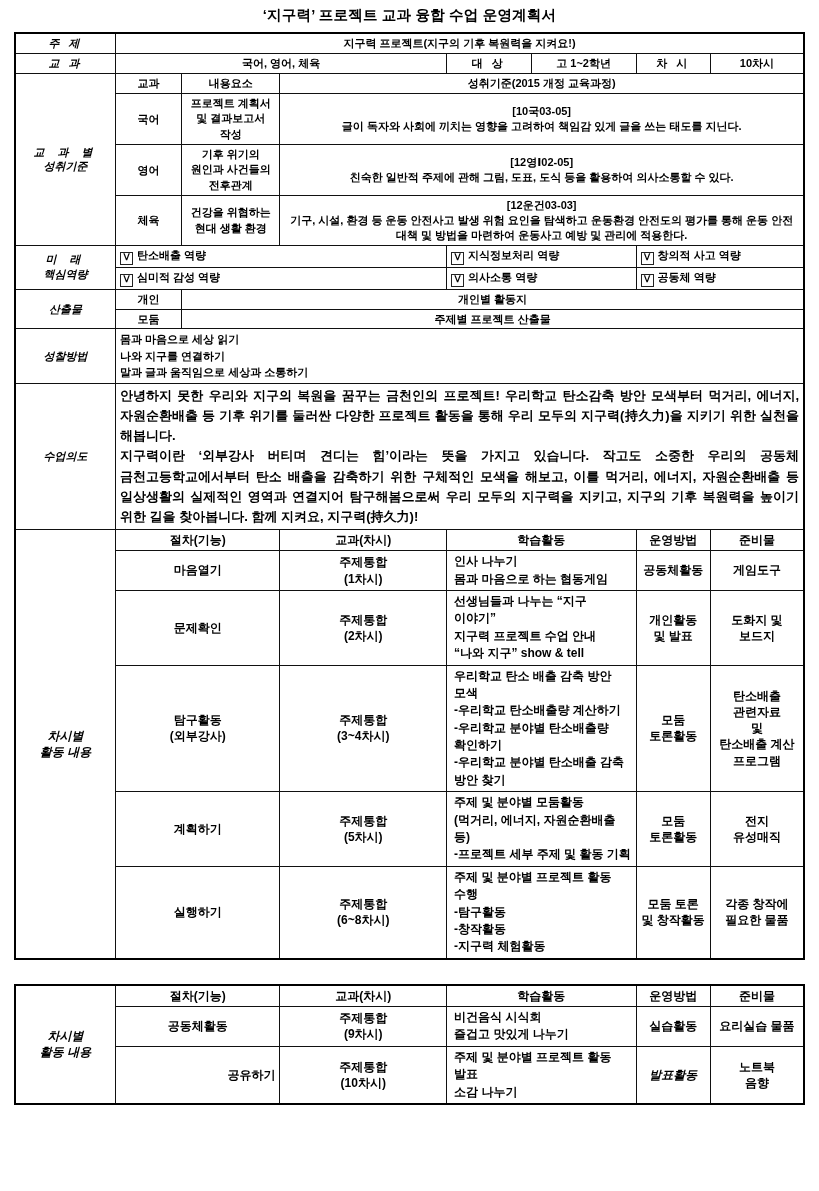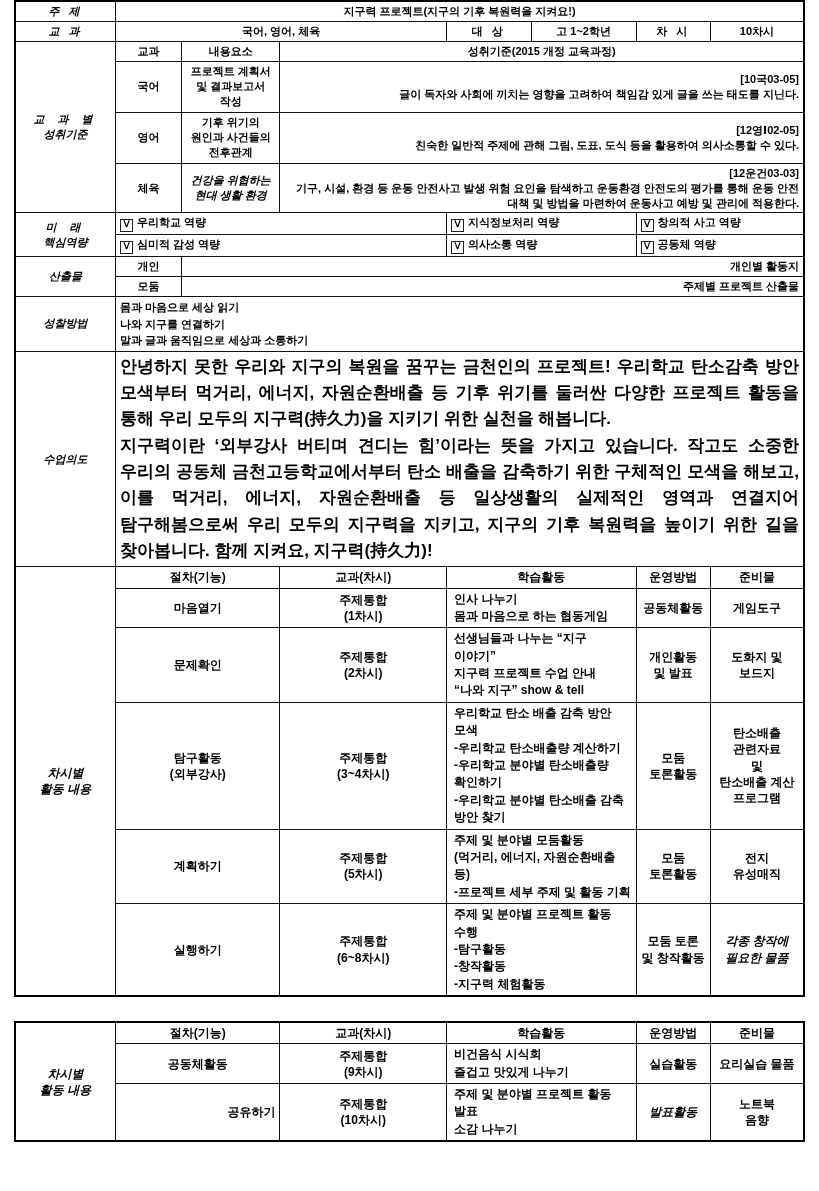--- a/index.html
+++ b/index.html
@@ -45,21 +45,21 @@
   }
   table.sheet.outer-thick {
     border: 2px solid #000;
   }
   .lbl {
     text-align: center;
     vertical-align: middle;
     font-style: italic;
   }
   .ctr { text-align: center; }
-  .lft { text-align: right; }
+  .lft { text-align: center; }
   .wide-sp { letter-spacing: 5px; }
   .wide-sp2 { letter-spacing: 3px; }
   .std-code { display:block; }
   .std-body { display:block; }
 
   .cap-cell {
     text-align: left;
     padding-left: 6px;
     white-space: nowrap;
   }
@@ -74,21 +74,21 @@
     vertical-align: -1px;
     margin-right: 4px;
     font-weight: bold;
     font-family: "Liberation Serif", serif;
   }
   .intent {
     text-align: justify;
     text-justify: inter-character;
     line-height: 1.55;
     padding: 6px 8px 6px 7px;
-    font-size: 17px;
+    font-size: 13px;
   }
   .intent p { margin: 0; }
   .actv td { font-size: 12px; }
   .actv .learn {
     text-align: left;
     padding-left: 7px;
     line-height: 1.45;
   }
   .multiline { line-height: 1.4; }
   .gap { height: 24px; }
@@ -96,20 +96,21 @@
     text-align: left;
     padding-left: 7px;
     line-height: 1.5;
   }
 </style>
 </head>
 <body>
 
 <div class="page">
 
+  <div class="doc-title">‘지구력’ 프로젝트 교과 융합 수업 운영계획서</div>
 
   <table class="sheet outer-thick">
     <colgroup>
       <col style="width:88px">
       <col style="width:58px">
       <col style="width:86px">
       <col style="width:146px">
       <col style="width:74px">
       <col style="width:92px">
       <col style="width:65px">
@@ -155,35 +156,35 @@
         <td class="ctr multiline" style="white-space:pre-line;">기후 위기의
 원인과 사건들의
 전후관계</td>
         <td class="lft" colspan="5">
           <span class="std-code">[12영Ⅰ02-05]</span>
           <span class="std-body">친숙한 일반적 주제에 관해 그림, 도표, 도식 등을 활용하여 의사소통할 수 있다.</span>
         </td>
       </tr>
       <tr>
         <td class="ctr">체육</td>
-        <td class="ctr multiline" style="white-space:pre-line;font-style:italic;">건강을 위협하는
+        <td class="ctr multiline" style="white-space:pre-line;">건강을 위협하는
 현대 생활 환경</td>
         <td class="lft" colspan="5">
           <span class="std-code">[12운건03-03]</span>
           <span class="std-body">기구, 시설, 환경 등 운동 안전사고 발생 위험 요인을 탐색하고 운동환경 안전도의 평가를 통해 운동 안전 대책 및 방법을 마련하여 운동사고 예방 및 관리에 적용한다.</span>
         </td>
       </tr>
 
       <tr>
         <td class="lbl" rowspan="2">
           <div class="wide-sp">미  래</div>
           <div>핵심역량</div>
         </td>
         <td class="cap-cell" colspan="3">
-          <span class="chk">Ⅴ</span><span>우리학교 역량</span>
+          <span class="chk">Ⅴ</span><span>탄소배출 역량</span>
         </td>
         <td class="cap-cell" colspan="2">
           <span class="chk">Ⅴ</span><span>지식정보처리 역량</span>
         </td>
         <td class="cap-cell" colspan="2">
           <span class="chk">Ⅴ</span><span>창의적 사고 역량</span>
         </td>
       </tr>
       <tr>
         <td class="cap-cell" colspan="3">
@@ -288,21 +289,21 @@
       <tr class="actv">
         <td class="ctr" colspan="2" style="white-space:pre-line;">실행하기</td>
         <td class="ctr" style="white-space:pre-line;">주제통합
 (6~8차시)</td>
         <td class="learn" colspan="2" style="white-space:pre-line;">주제 및 분야별 프로젝트 활동 수행
 -탐구활동
 -창작활동
 -지구력 체험활동</td>
         <td class="ctr" style="white-space:pre-line;">모둠 토론
 및 창작활동</td>
-        <td class="ctr" style="white-space:pre-line;font-style:italic;">각종 창작에
+        <td class="ctr" style="white-space:pre-line;">각종 창작에
 필요한 물품</td>
       </tr>
     </tbody>
   </table>
 
   <div class="gap"></div>
 
   <table class="sheet outer-thick actv">
     <colgroup>
       <col style="width:88px">

